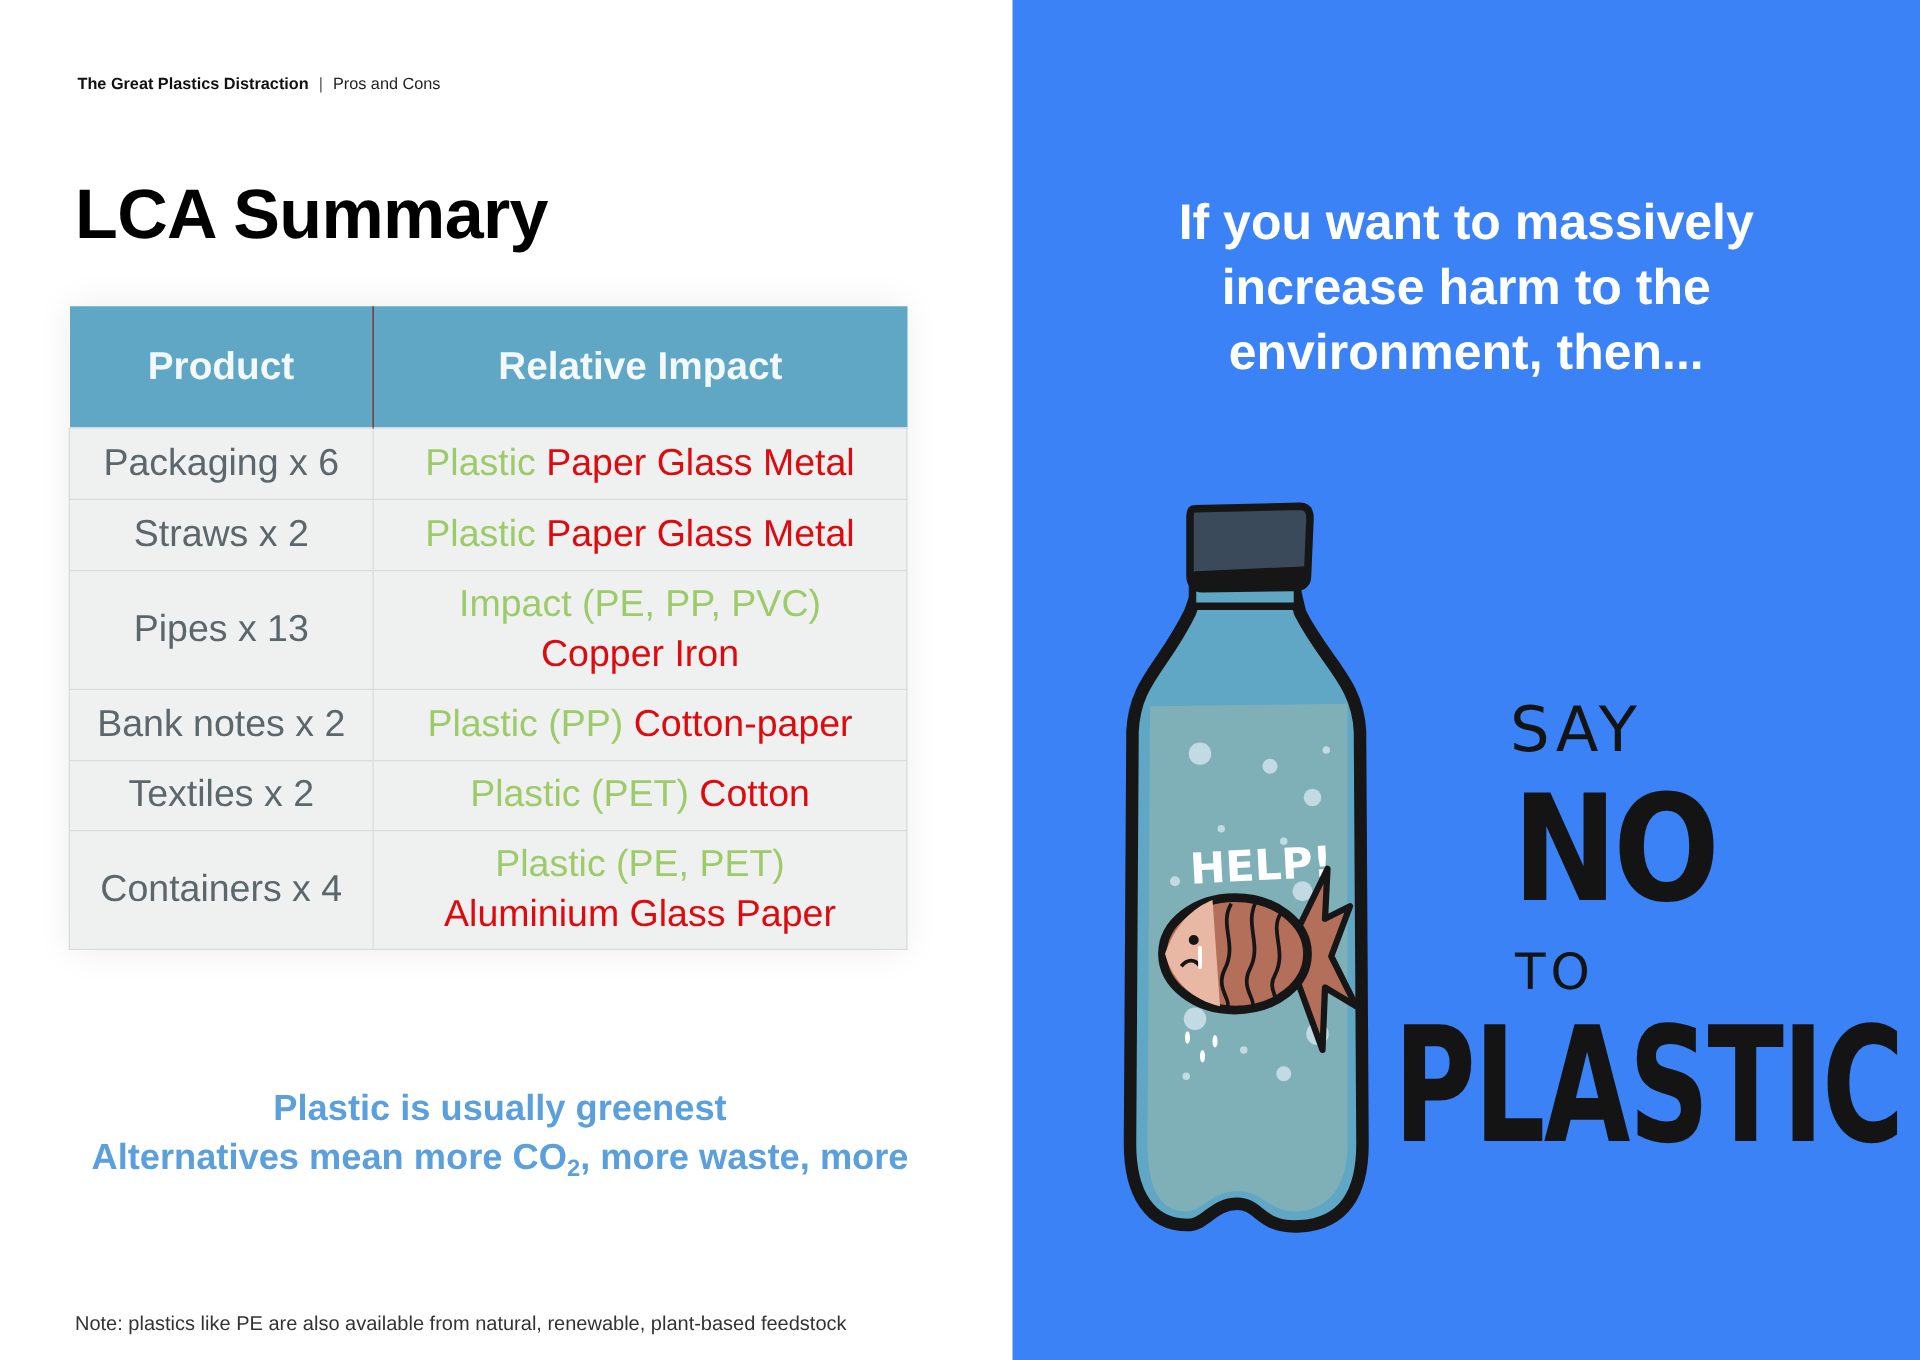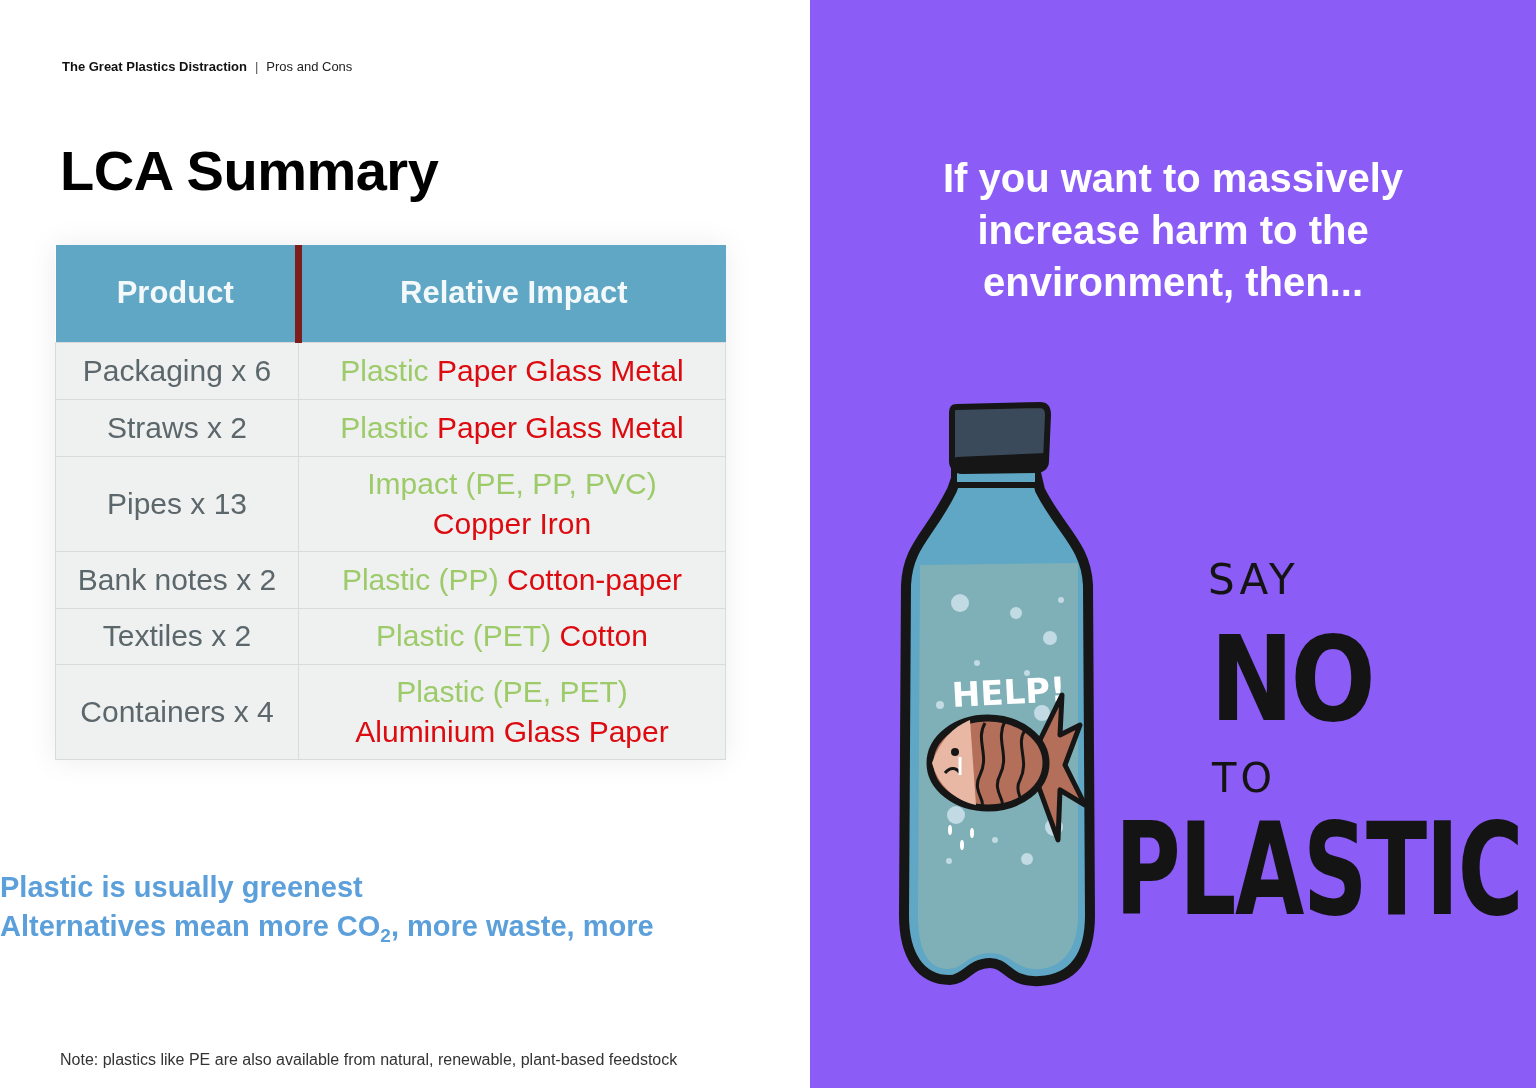--- a/index.html
+++ b/index.html
@@ -1,46 +1,46 @@
 <!DOCTYPE html>
 <html><head>
 <meta charset="utf-8">
 <style>
   * { box-sizing: border-box; margin: 0; padding: 0; }
   html, body { width: 1536px; height: 1088px; overflow: hidden; background: #ffffff; }
   body { position: relative; font-family: "Liberation Sans", "DejaVu Sans", sans-serif; }
 
   .left { position: absolute; left: 0; top: 0; width: 810px; height: 1088px; background: #ffffff; }
-  .right { position: absolute; left: 810px; top: 0; width: 726px; height: 1088px; background: #8b5cf6; }
+  .right { position: absolute; left: 810px; top: 0; width: 726px; height: 1088px; background: #3b82f6; }
 
   .breadcrumb { position: absolute; left: 62px; top: 59px; font-size: 13px; color: #111; white-space: nowrap; }
   .breadcrumb .bc-main { font-weight: bold; }
   .breadcrumb .bc-sep { color: #555; margin: 0 8px; }
   .breadcrumb .bc-sub { color: #222; }
 
   .page-title { position: absolute; left: 60px; top: 138px; font-size: 56px; font-weight: bold; color: #000; letter-spacing: -0.5px; }
 
   .table-wrap { position: absolute; left: 55px; top: 245px; width: 670px; box-shadow: 0 0 28px rgba(0,0,0,0.08); }
   table.lca { border-collapse: collapse; width: 670px; table-layout: fixed; }
-  table.lca th { background: #5fa7c4; color: #f3f8fa; font-size: 31px; font-weight: bold; height: 97px; text-align: center; border-right: 7px solid #7f1d1d; }
+  table.lca th { background: #5fa7c4; color: #f3f8fa; font-size: 31px; font-weight: bold; height: 97px; text-align: center; border-right: 1px solid #7f1d1d; }
   table.lca th:last-child { border-right: none; margin-left: 20px; }
   table.lca td { background: #eff0f0; border: 1px solid #d9dbdb; text-align: center; font-size: 30px; line-height: 40px; }
   table.lca td.prod { color: #5c676b; }
   .g { color: #9dcb6a; }
   .r { color: #dd0a0f; }
 
-  .takeaway { position: absolute; left: 0; top: 868px; width: 800px; text-align: left; color: #5b9fdb; font-weight: bold; font-size: 29px; line-height: 38.5px; }
+  .takeaway { position: absolute; left: 0; top: 868px; width: 800px; text-align: center; color: #5b9fdb; font-weight: bold; font-size: 29px; line-height: 38.5px; }
   .takeaway sub { font-size: 19px; vertical-align: -6px; line-height: 0; }
 
   .note { position: absolute; left: 60px; top: 1051px; font-size: 16px; color: #333; white-space: nowrap; }
 
   .right-heading { position: absolute; left: 0; top: 152px; width: 726px; text-align: center; color: #ffffff; font-weight: bold; font-size: 40px; line-height: 52px; }
 
   .illustration { position: absolute; left: 80px; top: 395px; width: 620px; height: 600px; }
-  .say-text { position: absolute; left: 318px; top: 160px; font-family: "DejaVu Sans", sans-serif; font-size: 42px; color: #141414; letter-spacing: 4px; font-weight: normal; }
+  .say-text { position: absolute; left: 318px; top: 160px; font-family: "DejaVu Sans", sans-serif; font-size: 50px; color: #141414; letter-spacing: 4px; font-weight: normal; }
   .no-text { position: absolute; left: 320px; top: 215px; font-family: "DejaVu Sans", sans-serif; font-size: 118px; font-weight: bold; color: #141414; letter-spacing: -4px; transform: scaleX(0.85); transform-origin: left top; }
   .to-text { position: absolute; left: 322px; top: 360px; font-family: "DejaVu Sans", sans-serif; font-size: 40px; color: #141414; letter-spacing: 4px; }
   .plastic-text { position: absolute; left: 225px; top: 400px; font-family: "DejaVu Sans", sans-serif; font-size: 128px; font-weight: bold; color: #141414; letter-spacing: -2px; transform: scaleX(0.7); transform-origin: left top; }
 </style>
 </head>
 <body>
 
 <div class="left">
   <div class="breadcrumb">
     <span class="bc-main">The Great Plastics Distraction</span><span class="bc-sep">|</span><span class="bc-sub">Pros and Cons</span>

